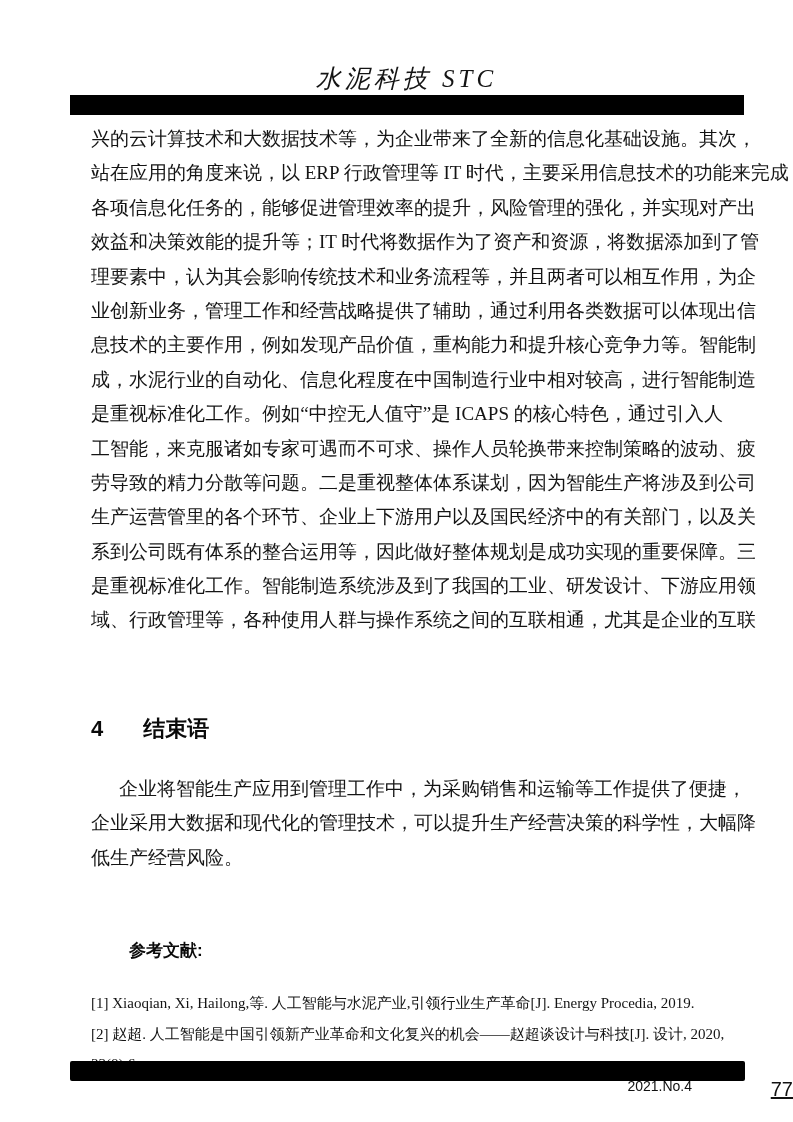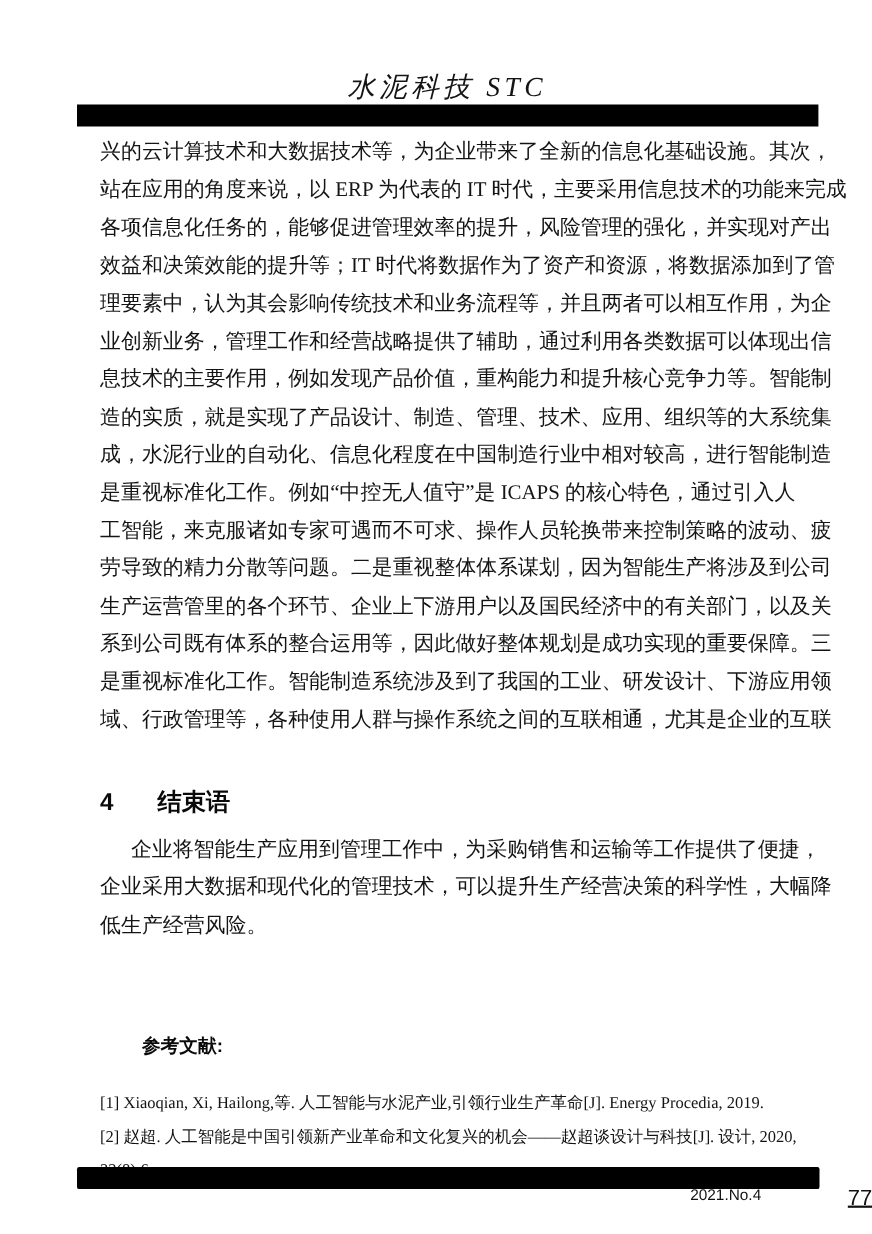--- a/index.html
+++ b/index.html
@@ -59,21 +59,21 @@
   .section-heading {
     position: absolute;
     top: 686px; left: 61px;
     font-family: "Liberation Sans", sans-serif;
     font-weight: bold;
     font-size: 22px;
     color: #0a0a0a;
   }
   .section-heading .sec-num { display: inline-block; margin-right: 20px; }
 
-  .p2 { top: 726px; }
+  .p2 { top: 742px; }
 
   
   .ref-heading {
     position: absolute;
     top: 919px; left: 61px;
     font-family: "Liberation Sans", sans-serif;
     font-weight: bold;
     font-size: 17px;
     color: #0a0a0a;
     margin-left: 48px;
@@ -114,27 +114,26 @@
 </head>
 <body>
 
 <div class="page">
 
   <div class="journal-title">水泥科技 STC</div>
   <div class="header-rule"></div>
 
   <div class="body-block p1">
     <div class="tline">兴的云计算技术和大数据技术等，为企业带来了全新的信息化基础设施。其次，</div>
-    <div class="tline">站在应用的角度来说，以 ERP 为代表的 IT 时代，主要采用信息技术的功能来完成</div>
+    <div class="tline">站在应用的角度来说，以 ERP 行政管理等 IT 时代，主要采用信息技术的功能来完成</div>
     <div class="tline">各项信息化任务的，能够促进管理效率的提升，风险管理的强化，并实现对产出</div>
     <div class="tline">效益和决策效能的提升等；IT 时代将数据作为了资产和资源，将数据添加到了管</div>
     <div class="tline">理要素中，认为其会影响传统技术和业务流程等，并且两者可以相互作用，为企</div>
     <div class="tline">业创新业务，管理工作和经营战略提供了辅助，通过利用各类数据可以体现出信</div>
     <div class="tline">息技术的主要作用，例如发现产品价值，重构能力和提升核心竞争力等。智能制</div>
-    <div class="tline">造的实质，就是实现了产品设计、制造、管理、技术、应用、组织等的大系统集</div>
     <div class="tline">成，水泥行业的自动化、信息化程度在中国制造行业中相对较高，进行智能制造</div>
     <div class="tline">是重视标准化工作。例如“中控无人值守”是 ICAPS 的核心特色，通过引入人</div>
     <div class="tline">工智能，来克服诸如专家可遇而不可求、操作人员轮换带来控制策略的波动、疲</div>
     <div class="tline">劳导致的精力分散等问题。二是重视整体体系谋划，因为智能生产将涉及到公司</div>
     <div class="tline">生产运营管里的各个环节、企业上下游用户以及国民经济中的有关部门，以及关</div>
     <div class="tline">系到公司既有体系的整合运用等，因此做好整体规划是成功实现的重要保障。三</div>
     <div class="tline">是重视标准化工作。智能制造系统涉及到了我国的工业、研发设计、下游应用领</div>
     <div class="tline">域、行政管理等，各种使用人群与操作系统之间的互联相通，尤其是企业的互联</div>
   </div>
 

